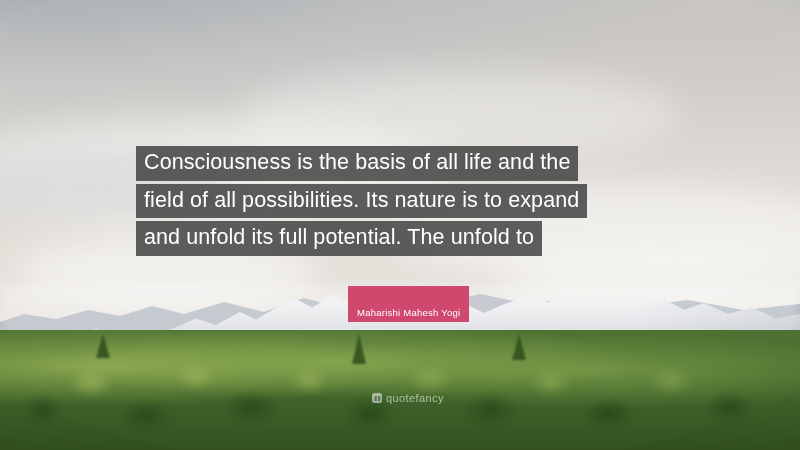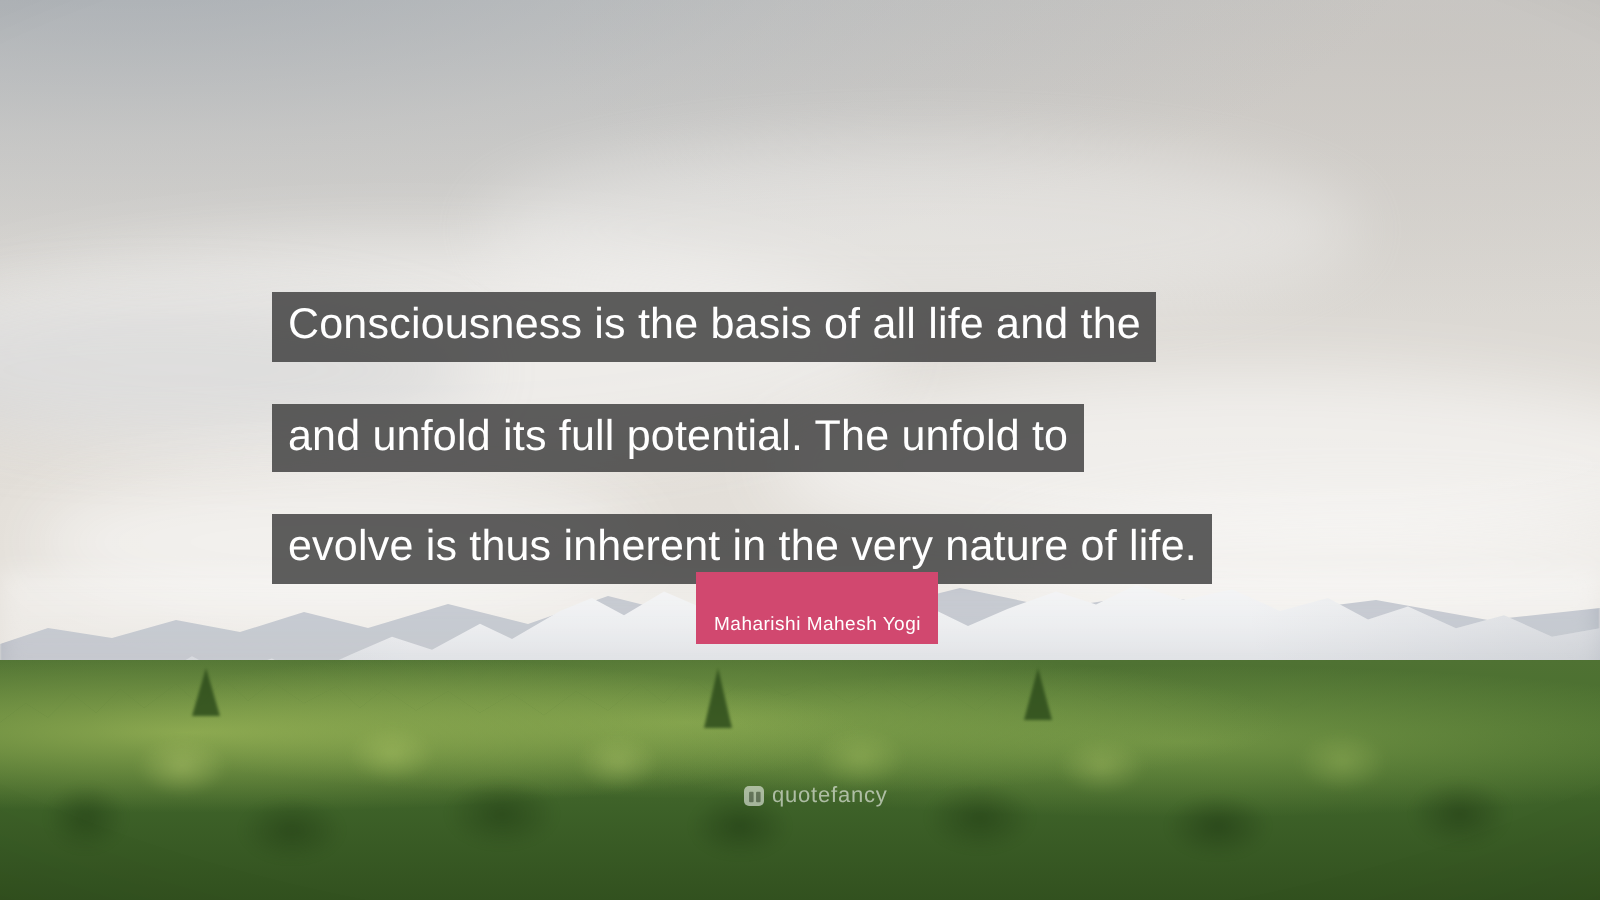--- a/index.html
+++ b/index.html
@@ -160,21 +160,21 @@
   .photo-soften { position:absolute; inset:0; backdrop-filter:blur(.3px); }
   .vignette {
     position:absolute; inset:0;
     background:radial-gradient(120% 100% at 50% 46%, rgba(0,0,0,0) 58%, rgba(0,0,0,.16) 100%);
   }
 
   
 
   .quote-block {
     position:absolute; left:136px; top:146px;
-    display:flex; flex-direction:column; gap:21px;
+    display:flex; flex-direction:column; gap:3px;
   }
   .quote-line {
     display:inline-block;
     background:rgba(60,60,60,.82);
     color:#ffffff;
     font-size:21.5px;
     font-weight:300;
     line-height:1;
     padding:6px 8px 7px 8px;
     letter-spacing:.1px;
@@ -241,22 +241,22 @@
     <div class="conifer c3"></div>
     <div class="conifer c1"></div>
     <div class="conifer c2"></div>
 
     <div class="photo-soften"></div>
     <div class="vignette"></div>
   </div>
 
   <div class="quote-block">
     <span class="quote-line">Consciousness is the basis of all life and the</span>
+    <span class="quote-line">field of all possibilities. Its nature is to expand</span>
     <span class="quote-line">and unfold its full potential. The unfold to</span>
-    <span class="quote-line">evolve is thus inherent in the very nature of life.</span>
   </div>
 
   <div class="author-badge">Maharishi Mahesh Yogi</div>
 
   <div class="watermark">
     <span class="wm-logo">
       <svg width="7" height="7" viewBox="0 0 8 8" aria-hidden="true">
         <rect x="0.6" y="1" width="2.6" height="6" rx="0.6" fill="#7a7f78"></rect>
         <rect x="4.6" y="1" width="2.6" height="6" rx="0.6" fill="#7a7f78"></rect>
       </svg>

